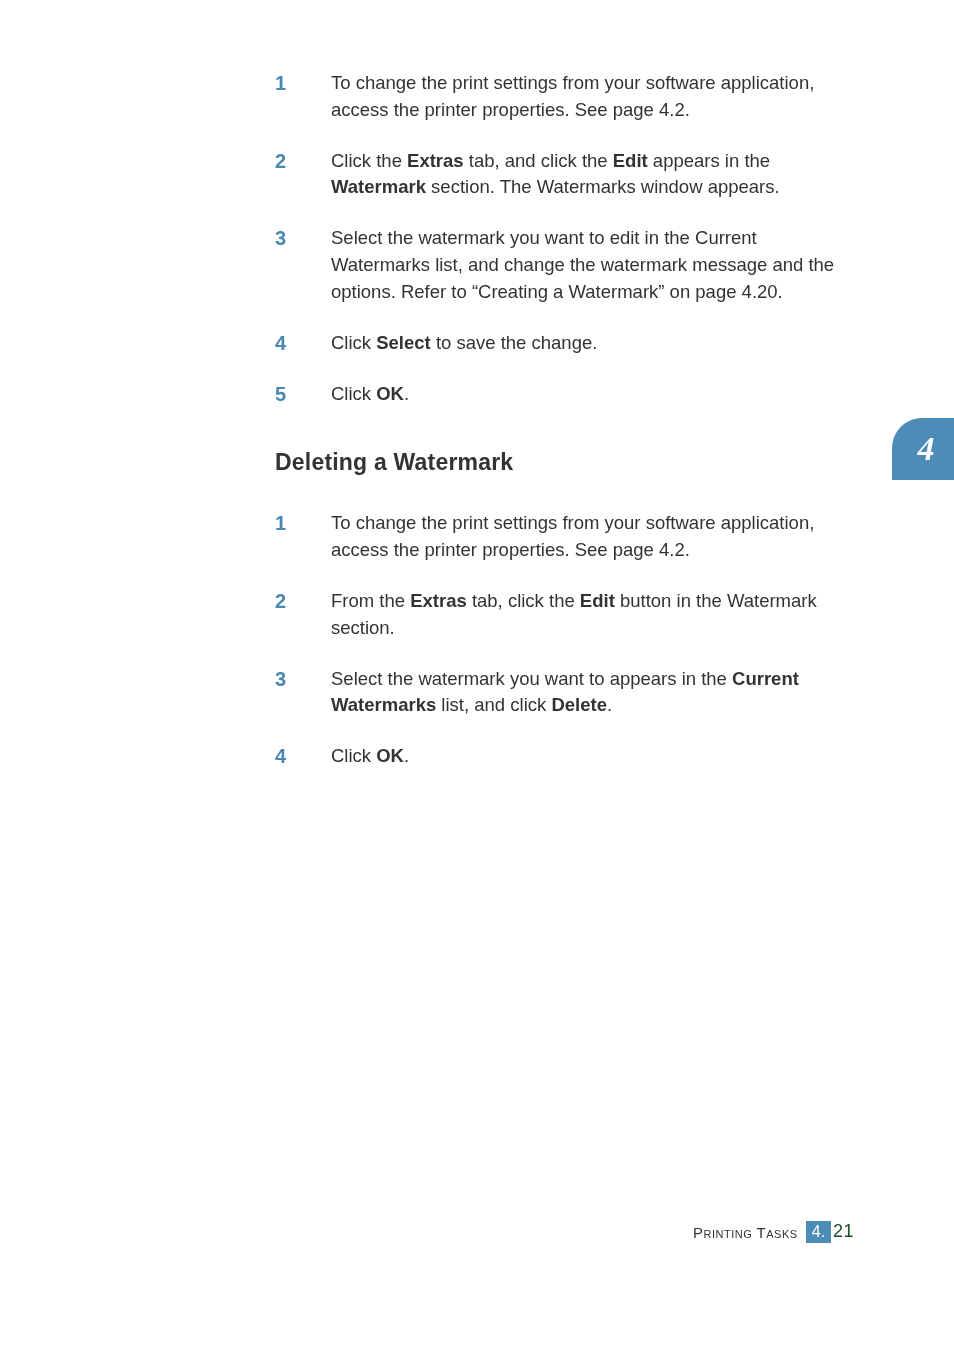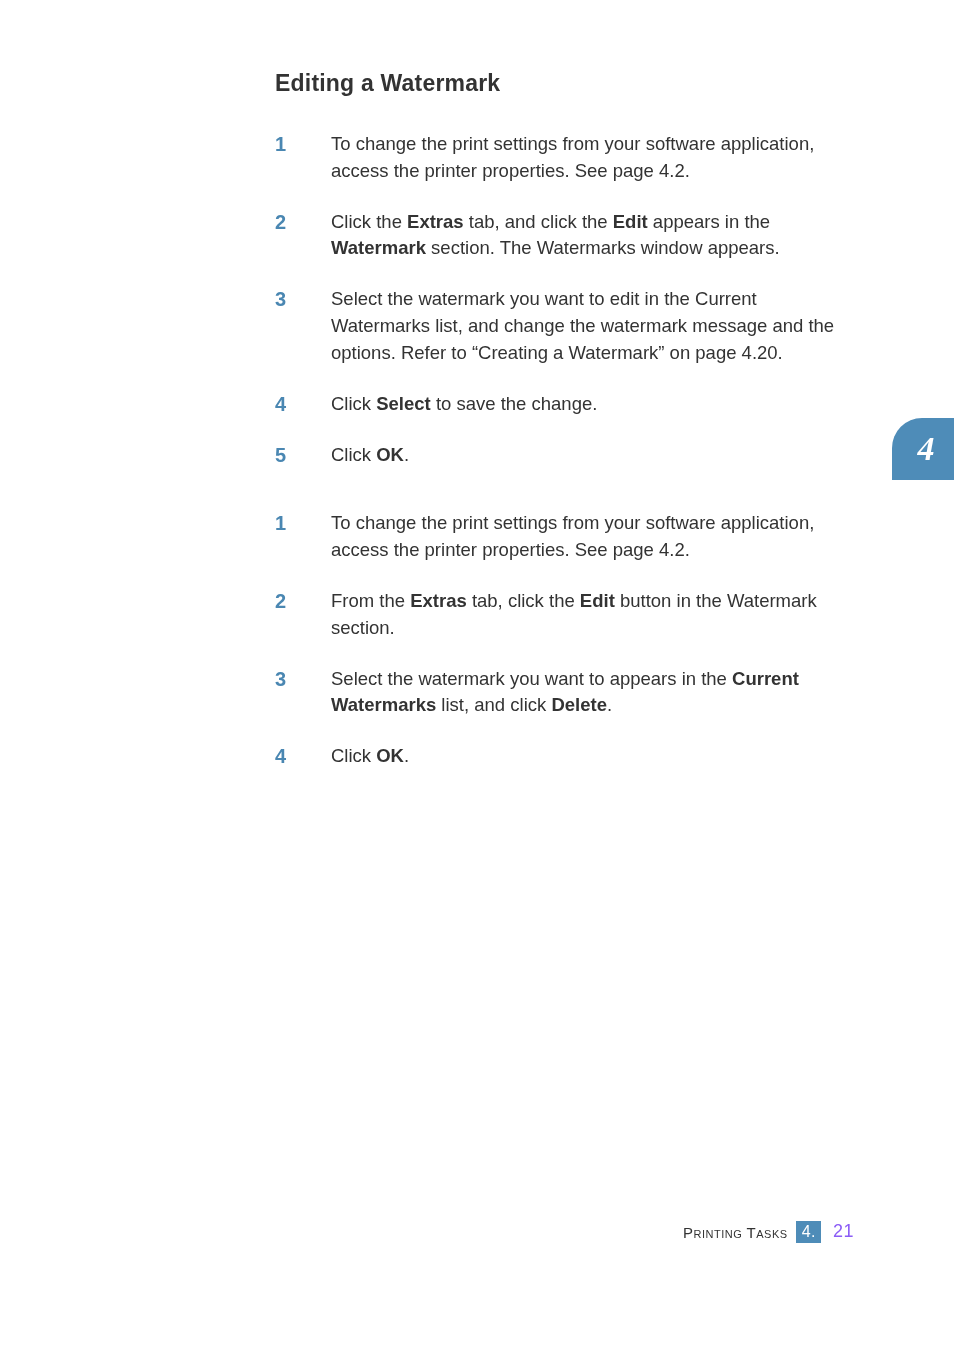--- a/index.html
+++ b/index.html
@@ -86,31 +86,30 @@
   }
   .footer .page-chapter {
     background: #4e8cb8;
     color: #ffffff;
     padding: 2px 5px 2px 6px;
     font-size: 16px;
     font-weight: normal;
   }
   .footer .page-number {
     font-size: 18px;
-    margin-left: 12px;
-    color: #8b5cf6;
+    margin-left: 2px;
+    color: #14532d;
   }
 </style>
 </head>
 <body>
 
 <div class="page">
 
   <div>
-    <h2 class="section-heading">Editing a Watermark</h2>
     <ol class="steps">
         <li>
           <span class="step-num">1</span>
           <span class="step-body"><span>To change the print settings from your software application, access the printer properties. See page 4.2.</span></span>
         </li>
         <li>
           <span class="step-num">2</span>
           <span class="step-body"><span>Click the </span><span class="b">Extras</span><span> tab, and click the </span><span class="b">Edit</span><span> appears in the </span><span class="b">Watermark</span><span> section. The Watermarks window appears.</span></span>
         </li>
         <li>
@@ -122,20 +121,21 @@
           <span class="step-body"><span>Click </span><span class="b">Select</span><span> to save the change.</span></span>
         </li>
         <li>
           <span class="step-num">5</span>
           <span class="step-body"><span>Click </span><span class="b">OK</span><span>.</span></span>
         </li>
       </ol>
   </div>
 
   <div>
+    <h2 class="section-heading">Deleting a Watermark</h2>
     <ol class="steps">
         <li>
           <span class="step-num">1</span>
           <span class="step-body"><span>To change the print settings from your software application, access the printer properties. See page 4.2.</span></span>
         </li>
         <li>
           <span class="step-num">2</span>
           <span class="step-body"><span>From the </span><span class="b">Extras</span><span> tab, click the </span><span class="b">Edit</span><span> button in the Watermark section.</span></span>
         </li>
         <li>

